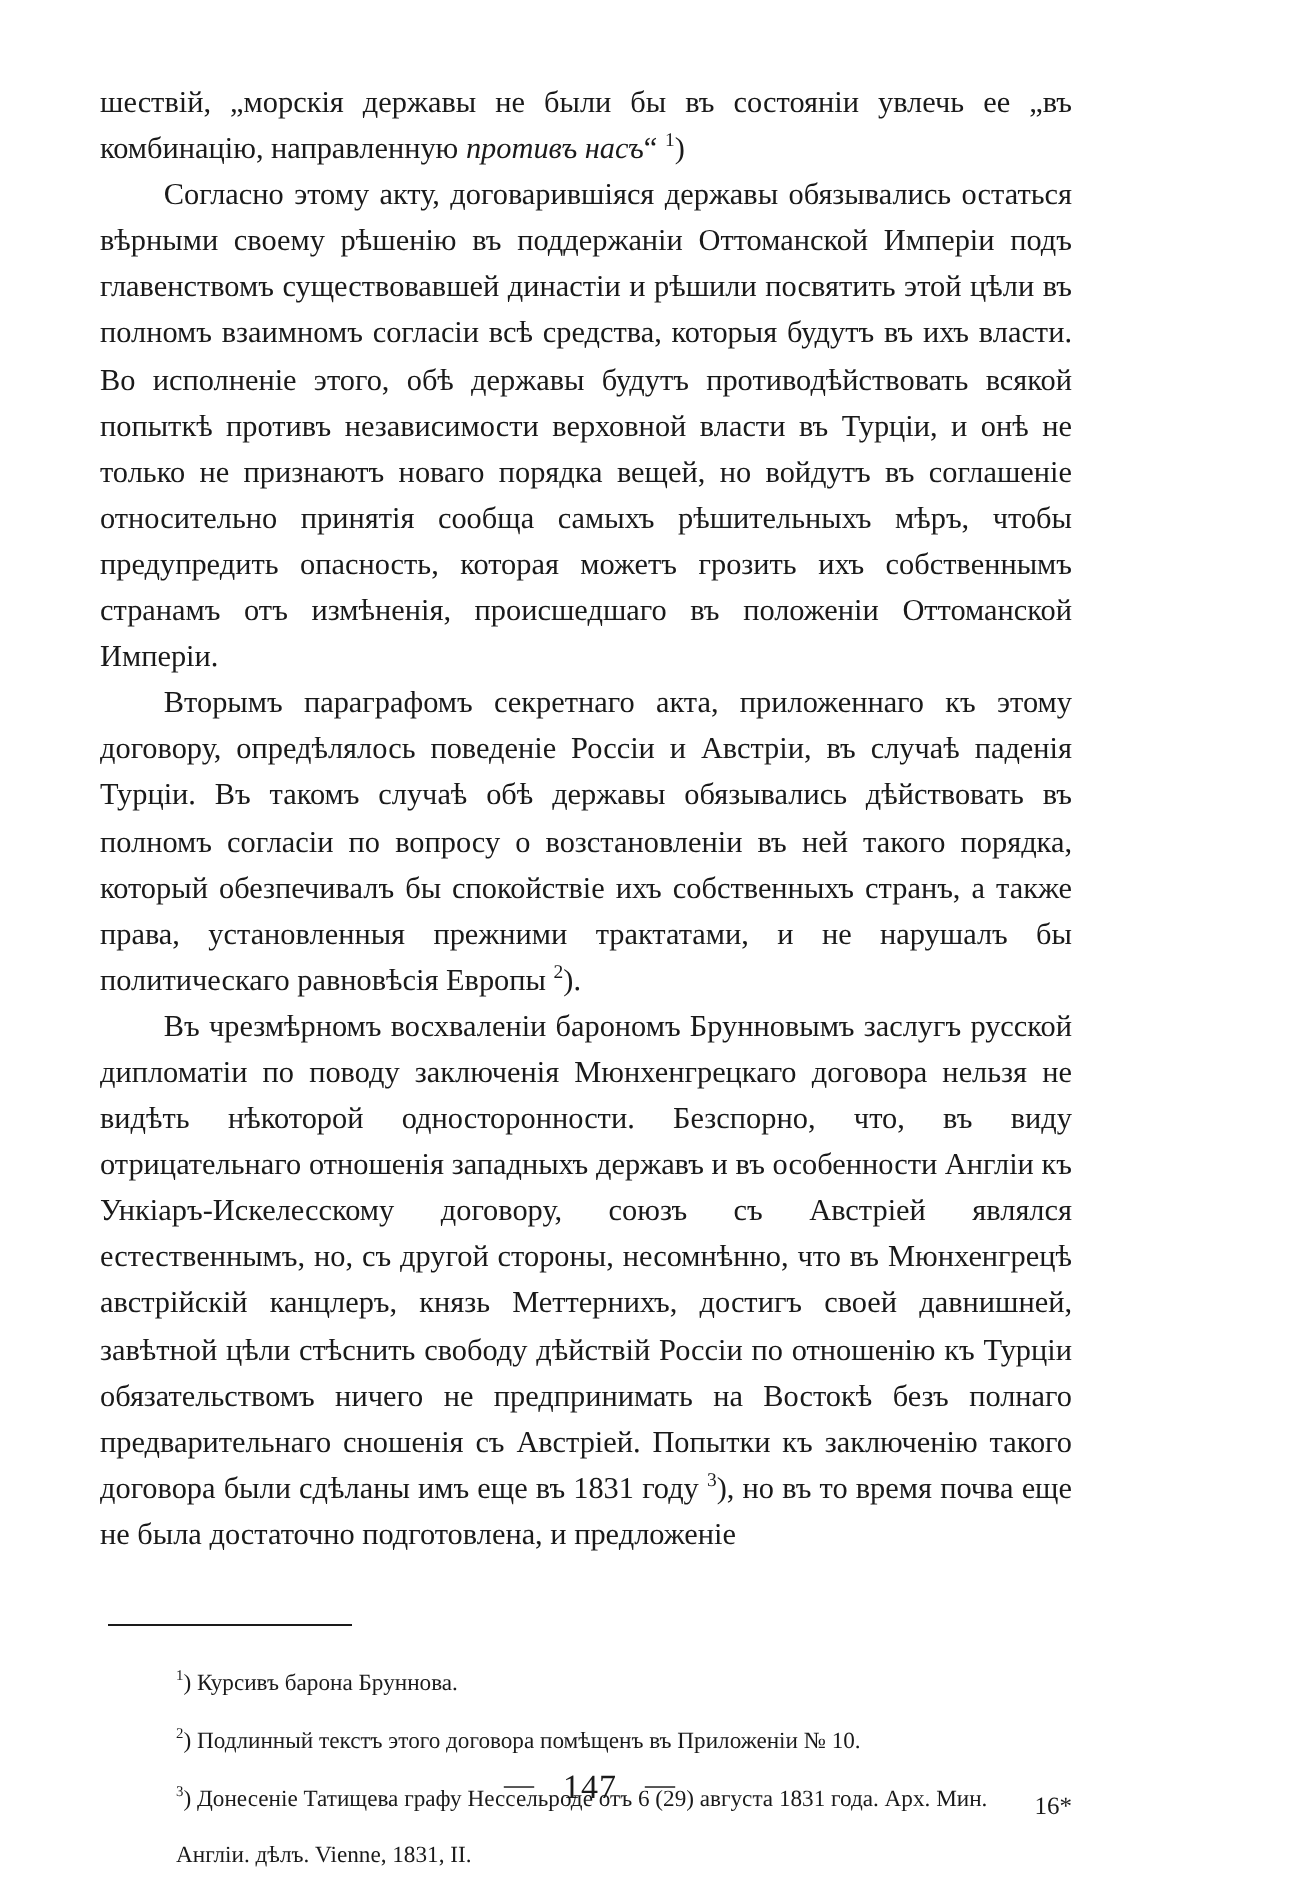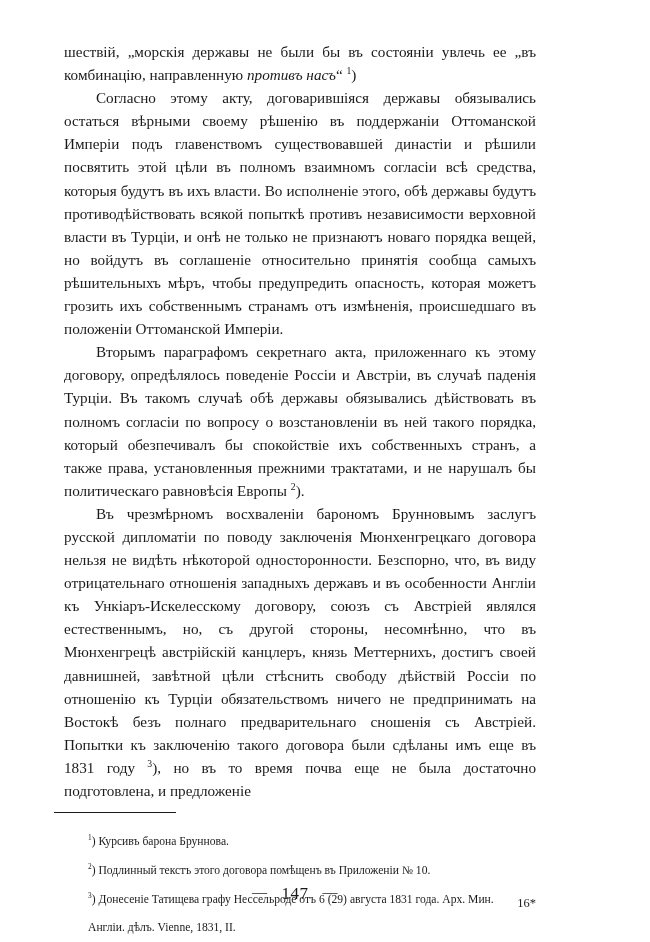--- a/index.html
+++ b/index.html
@@ -11,21 +11,21 @@
     height: 942px;
     background: #ffffff;
     font-family: "Liberation Serif", serif;
     color: #1a1a1a;
   }
   .page {
     position: relative;
     width: 590px;
     height: 942px;
     box-sizing: border-box;
-    padding: 40px 54px 0 64px;
+    padding: 40px 54px 0 50px;
   }
   .body-text {
     font-size: 15.2px;
     line-height: 1.52;
     text-align: justify;
     text-justify: inter-word;
     hyphens: none;
   }
   .body-text p {
     margin: 0;

